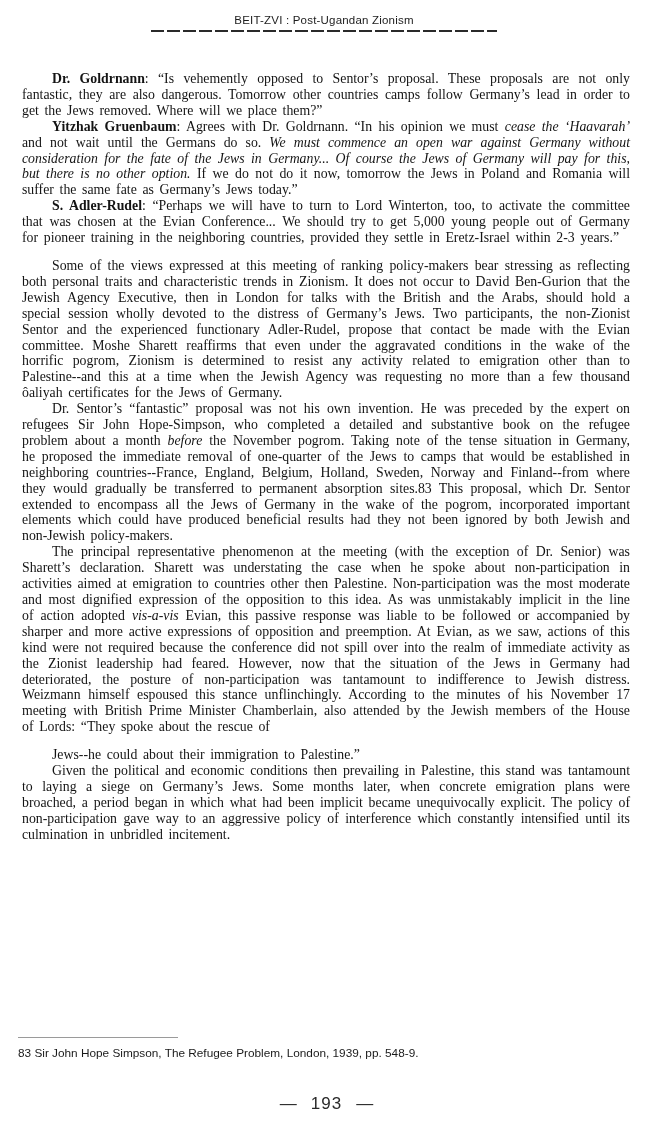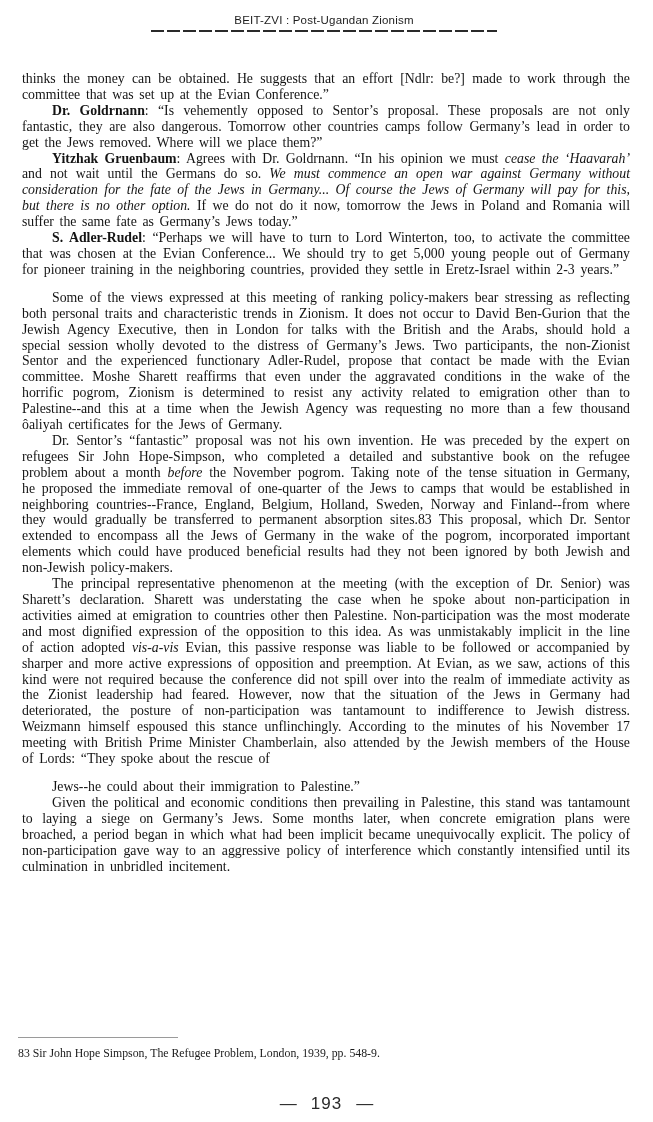--- a/index.html
+++ b/index.html
@@ -53,21 +53,21 @@
     width: 160px;
     height: 1px;
     background: #9a9a9a;
   }
   .footnote {
     position: absolute;
     left: 18px;
     top: 1046px;
     font-size: 11.8px;
     color: #1a1a1a;
-    font-family: Liberation Serif, serif;
+    font-family: Liberation Sans, sans-serif;
   }
   .pagenum {
     position: absolute;
     top: 1094px;
     left: 0; right: 0;
     text-align: center;
     font-family: "Liberation Sans", sans-serif;
     font-size: 17px;
     color: #2a2a2a;
   }
@@ -78,21 +78,20 @@
 <body>
 
 <div class="page">
 
   <div class="header">
     <div class="header-title">BEIT-ZVI : Post-Ugandan Zionism</div>
     <div class="header-rule"></div>
   </div>
 
   <div class="content">
-      <p class=""><span>thinks the money can be obtained. He suggests that an effort [Ndlr: be?] made to work through the committee that was set up at the Evian Conference.”</span></p>
       <p class="indent"><strong>Dr. Goldrnann</strong><span>: “Is vehemently opposed to Sentor’s proposal. These proposals are not only fantastic, they are also dangerous. Tomorrow other countries camps follow Germany’s lead in order to get the Jews removed. Where will we place them?”</span></p>
       <p class="indent"><strong>Yitzhak Gruenbaum</strong><span>: Agrees with Dr. Goldrnann. “In his opinion we must </span><em>cease the ‘Haavarah’</em><span> and not wait until the Germans do so. </span><em>We must commence an open war against Germany without consideration for the fate of the Jews in Germany... Of course the Jews of Germany will pay for this, but there is no other option.</em><span> If we do not do it now, tomorrow the Jews in Poland and Romania will suffer the same fate as Germany’s Jews today.”</span></p>
       <p class="indent"><strong>S. Adler-Rudel</strong><span>: “Perhaps we will have to turn to Lord Winterton, too, to activate the committee that was chosen at the Evian Conference... We should try to get 5,000 young people out of Germany for pioneer training in the neighboring countries, provided they settle in Eretz-Israel within 2-3 years.”</span></p>
       <p class="indent gap"><span>Some of the views expressed at this meeting of ranking policy-makers bear stressing as reflecting both personal traits and characteristic trends in Zionism. It does not occur to David Ben-Gurion that the Jewish Agency Executive, then in London for talks with the British and the Arabs, should hold a special session wholly devoted to the distress of Germany’s Jews. Two participants, the non-Zionist Sentor and the experienced functionary Adler-Rudel, propose that contact be made with the Evian committee. Moshe Sharett reaffirms that even under the aggravated conditions in the wake of the horrific pogrom, Zionism is determined to resist any activity related to emigration other than to Palestine--and this at a time when the Jewish Agency was requesting no more than a few thousand ôaliyah certificates for the Jews of Germany.</span></p>
       <p class="indent"><span>Dr. Sentor’s “fantastic” proposal was not his own invention. He was preceded by the expert on refugees Sir John Hope-Simpson, who completed a detailed and substantive book on the refugee problem about a month </span><em>before</em><span> the November pogrom. Taking note of the tense situation in Germany, he proposed the immediate removal of one-quarter of the Jews to camps that would be established in neighboring countries--France, England, Belgium, Holland, Sweden, Norway and Finland--from where they would gradually be transferred to permanent absorption sites.83 This proposal, which Dr. Sentor extended to encompass all the Jews of Germany in the wake of the pogrom, incorporated important elements which could have produced beneficial results had they not been ignored by both Jewish and non-Jewish policy-makers.</span></p>
       <p class="indent"><span>The principal representative phenomenon at the meeting (with the exception of Dr. Senior) was Sharett’s declaration. Sharett was understating the case when he spoke about non-participation in activities aimed at emigration to countries other then Palestine. Non-participation was the most moderate and most dignified expression of the opposition to this idea. As was unmistakably implicit in the line of action adopted </span><em>vis-a-vis</em><span> Evian, this passive response was liable to be followed or accompanied by sharper and more active expressions of opposition and preemption. At Evian, as we saw, actions of this kind were not required because the conference did not spill over into the realm of immediate activity as the Zionist leadership had feared. However, now that the situation of the Jews in Germany had deteriorated, the posture of non-participation was tantamount to indifference to Jewish distress. Weizmann himself espoused this stance unflinchingly. According to the minutes of his November 17 meeting with British Prime Minister Chamberlain, also attended by the Jewish members of the House of Lords: “They spoke about the rescue of</span></p>
       <p class="indent gap"><span>Jews--he could about their immigration to Palestine.”</span></p>
       <p class="indent"><span>Given the political and economic conditions then prevailing in Palestine, this stand was tantamount to laying a siege on Germany’s Jews. Some months later, when concrete emigration plans were broached, a period began in which what had been implicit became unequivocally explicit. The policy of non-participation gave way to an aggressive policy of interference which constantly intensified until its culmination in unbridled incitement.</span></p>
     </div>
 

